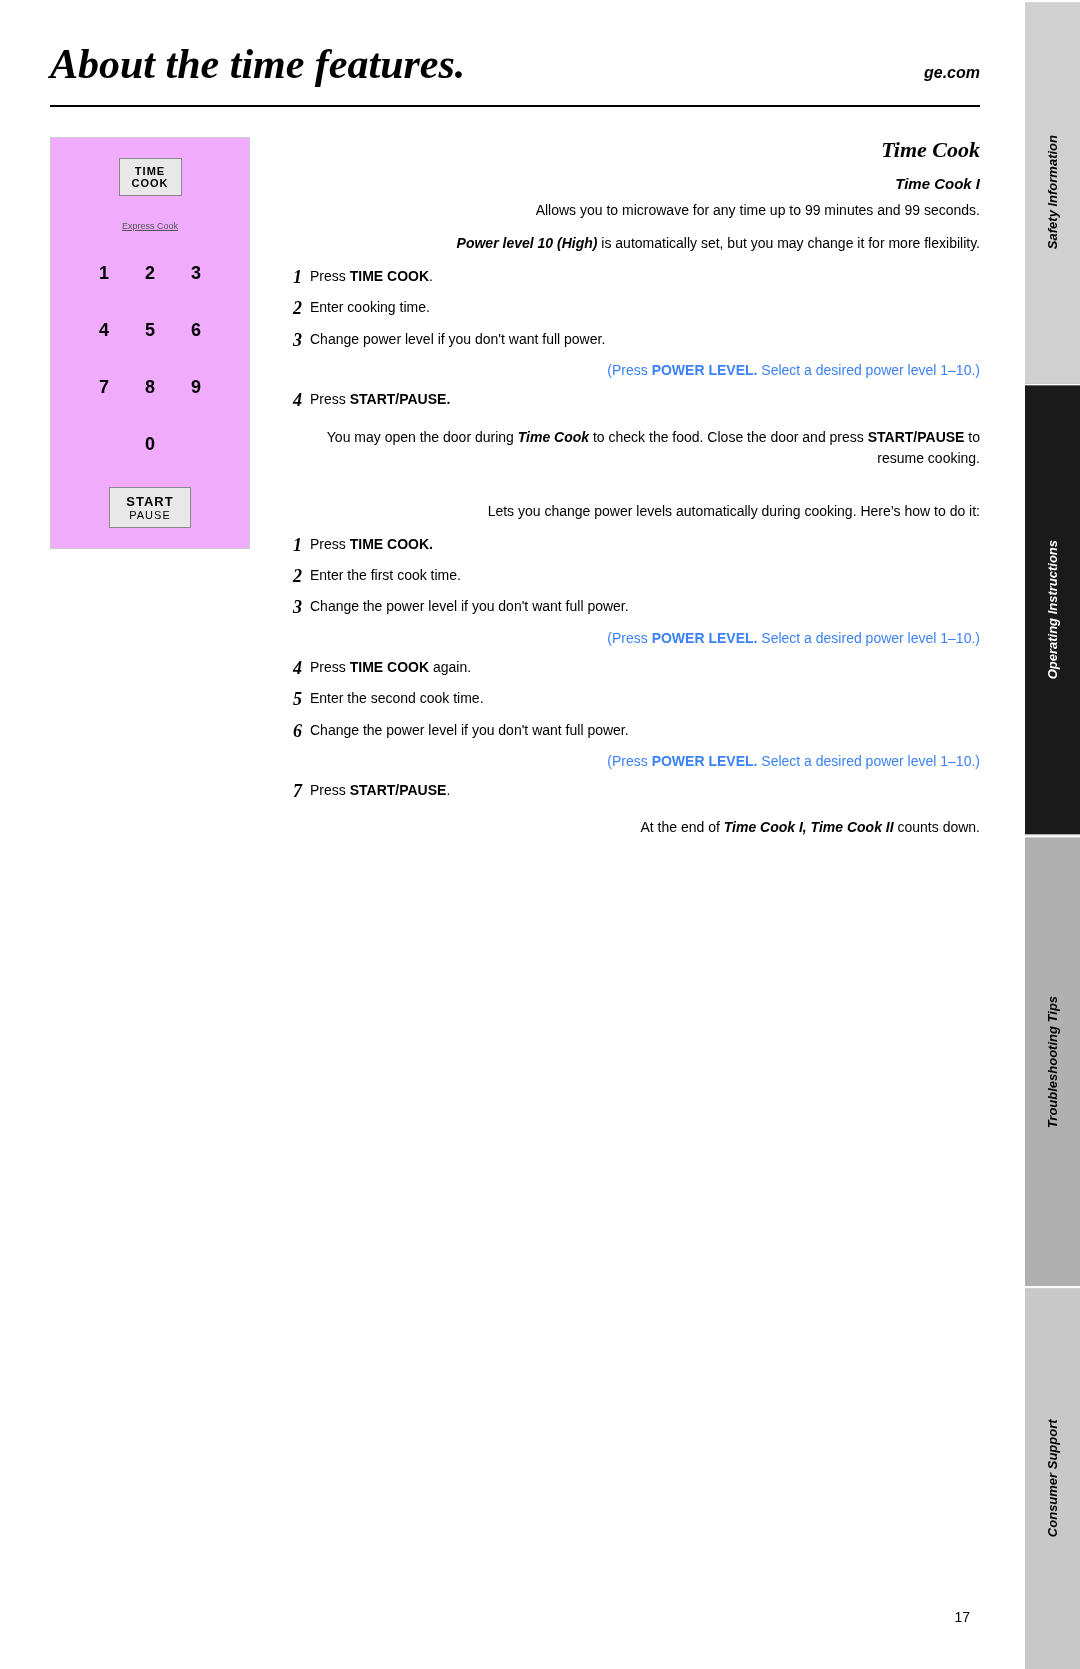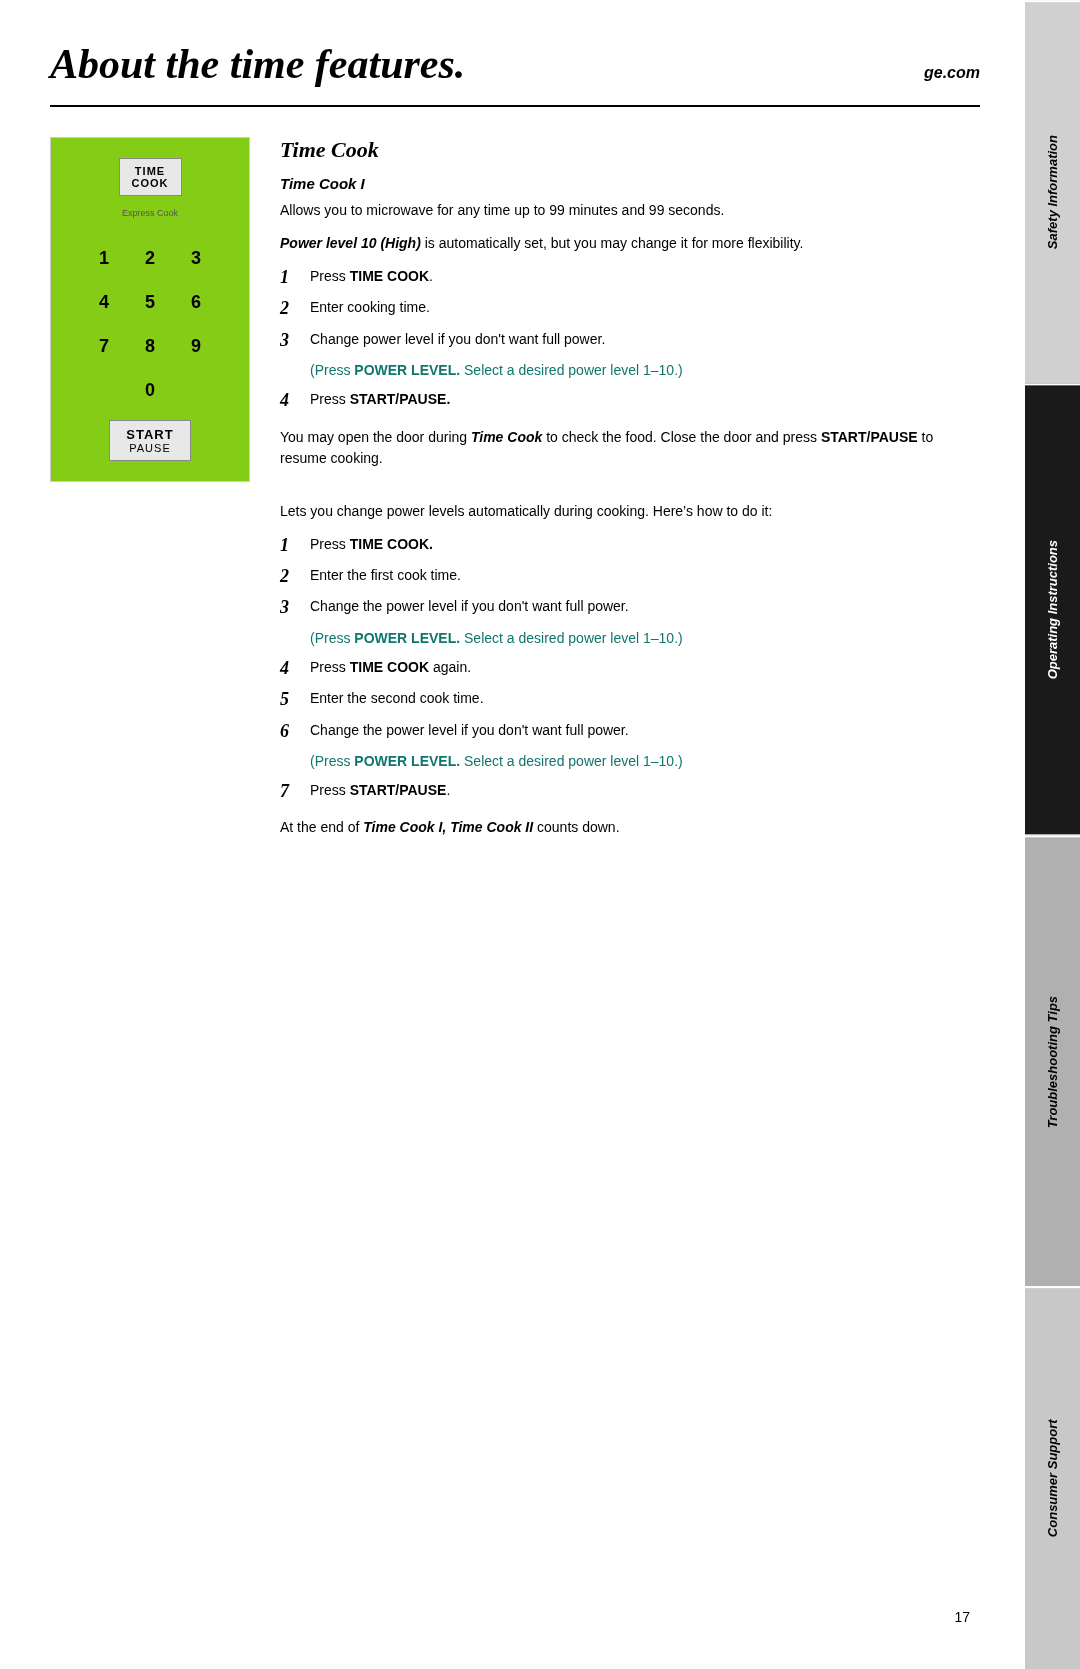--- a/index.html
+++ b/index.html
@@ -55,25 +55,25 @@
       display: flex;
       gap: 30px;
     }
 
     
     .keypad-panel {
       width: 200px;
       flex-shrink: 0;
       border: 1px solid #ccc;
       padding: 20px 15px;
-      background: #84cc16;
+      background: #f0abfc;
       display: flex;
       flex-direction: column;
       align-items: center;
-      gap: 8px;
+      gap: 21px;
       height: fit-content;
     }
 
     .keypad-time-cook-btn {
       border: 1px solid #888;
       background: #e8e8e8;
       padding: 6px 12px;
       text-align: center;
       font-size: 13px;
       font-weight: bold;
@@ -90,21 +90,22 @@
     .keypad-time-cook-btn .label-cook {
       text-transform: uppercase;
       font-size: 11px;
       display: block;
     }
 
     .express-cook-label {
       font-size: 9px;
       color: #555;
       text-align: right;
-      margin-bottom: 14px;
+      margin-bottom: 3px;
+      text-decoration: underline;
     }
 
     .keypad-row {
       display: flex;
       gap: 10px;
       justify-content: center;
     }
 
     .keypad-key {
       width: 36px;
@@ -146,20 +147,21 @@
     .keypad-start-btn .label-pause {
       font-size: 11px;
       text-transform: uppercase;
       display: block;
       letter-spacing: 1px;
     }
 
     
     .instructions-panel {
       flex: 1;
+      text-align: right;
     }
 
     .section-title {
       font-size: 22px;
       font-style: italic;
       font-weight: bold;
       font-family: Georgia, serif;
       margin-bottom: 12px;
     }
 
@@ -210,21 +212,21 @@
 
     .step-text {
       font-size: 14px;
       line-height: 1.5;
       color: #000;
     }
 
     .step-sub {
       font-size: 14px;
       line-height: 1.5;
-      color: #0f766e;
+      color: #3b82f6;
       margin-left: 30px;
       margin-bottom: 8px;
     }
 
     .section-divider {
       height: 20px;
     }
 
     
     .page-number {

